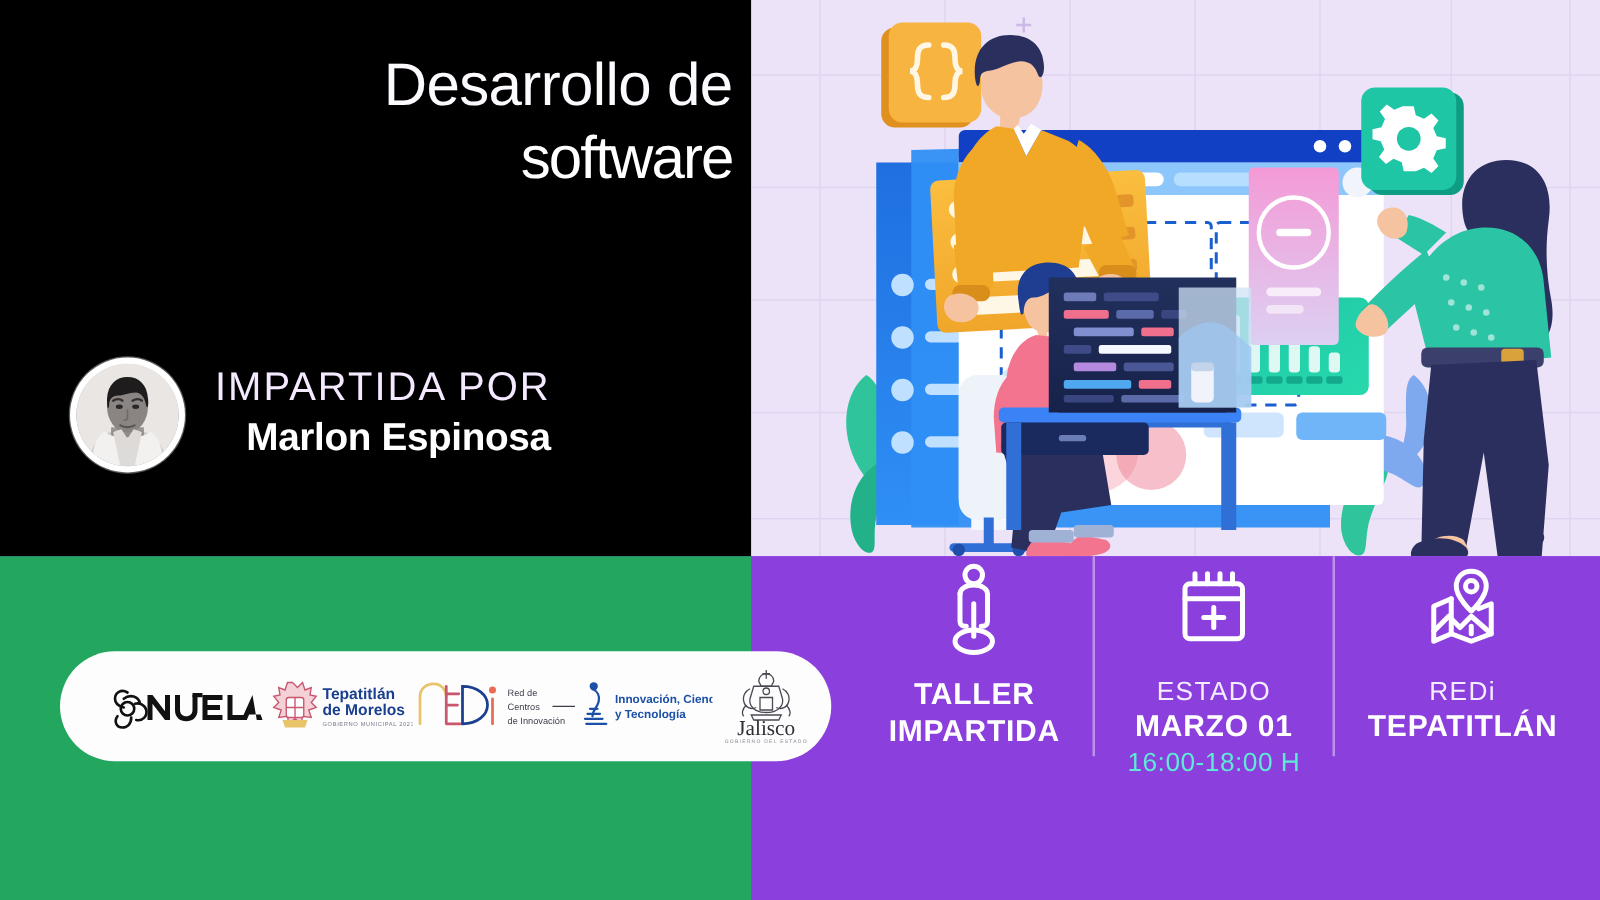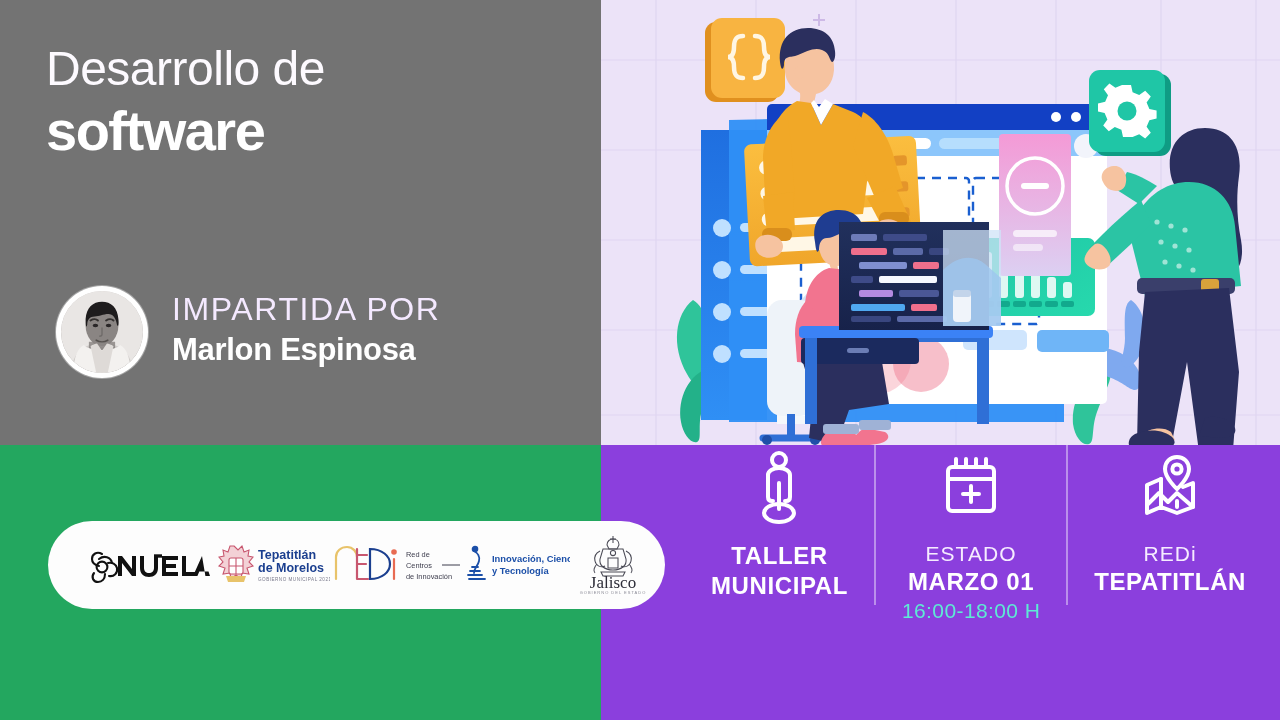--- a/index.html
+++ b/index.html
@@ -5,34 +5,34 @@
   * { margin:0; padding:0; box-sizing:border-box; }
   html,body { width:1280px; height:720px; overflow:hidden; }
   body {
     font-family:"Liberation Sans", sans-serif;
     background:#8e3ee0;
     position:relative;
   }
   .poster { position:absolute; inset:0; width:1280px; height:720px; }
 
   
-  .q-title   { position:absolute; left:0;    top:0;    width:601px; height:445px; background:#737373; }
+  .q-title   { position:absolute; left:0;    top:0;    width:601px; height:445px; background:#000000;text-align:right; }
   .q-illus   { position:absolute; left:601px;top:0;    width:679px; height:445px; background:#ece3f8; overflow:hidden; }
   .q-logos   { position:absolute; left:0;    top:445px;width:601px; height:275px; background:#23a75f; }
   .q-info    { position:absolute; left:601px;top:445px;width:679px; height:275px; background:#8b3fdd; }
 
   
   .headline { position:absolute; left:46px; top:44px; width:540px; }
   .h-line1 {
     font-size:48px; font-weight:400; color:#fdfaff;
     letter-spacing:-0.5px; line-height:1.05;
     font-family:"Liberation Sans", sans-serif;
   }
   .h-line2, .h-line3 {
-    font-size:56px; font-weight:700; color:#ffffff;
+    font-size:48px; font-weight:400; color:#ffffff;
     letter-spacing:-1.5px; line-height:1.12;
   }
   .h-line2 { margin-top:6px; }
 
   
   .presenter { position:absolute; left:56px; top:286px; display:flex; align-items:center; gap:24px; }
   .avatar-ring {
     width:92px; height:92px; border-radius:50%;
     background:#ffffff; padding:5px; flex:0 0 auto;
     box-shadow:0 0 0 1px rgba(255,255,255,.35);
@@ -477,21 +477,21 @@
             <circle cx="32" cy="11" r="7"></circle>
             <path d="M21 26c0-4 5-7 11-7s11 3 11 7v22c0 3-2 4-4 4h-1"></path>
             <path d="M21 26v22c0 3 2 4 4 4h1"></path>
             <path d="M32 34v26"></path>
             <ellipse cx="32" cy="64" rx="15" ry="9"></ellipse>
           </g>
         </svg>
       </div>
       <div class="info-lines">
         <div class="l-bold">TALLER</div>
-        <div class="l-bold">MUNICIPAL</div>
+        <div class="l-bold">IMPARTIDA</div>
       </div>
     </div>
 
     <div class="divider"></div>
 
     <div class="info-col">
       <div class="info-icon">
         <svg width="62" height="70" viewBox="0 0 62 70" aria-hidden="true">
           <g fill="none" stroke="#ffffff" stroke-width="4" stroke-linecap="round" stroke-linejoin="round">
             <rect x="8" y="14" width="46" height="44" rx="4"></rect>

